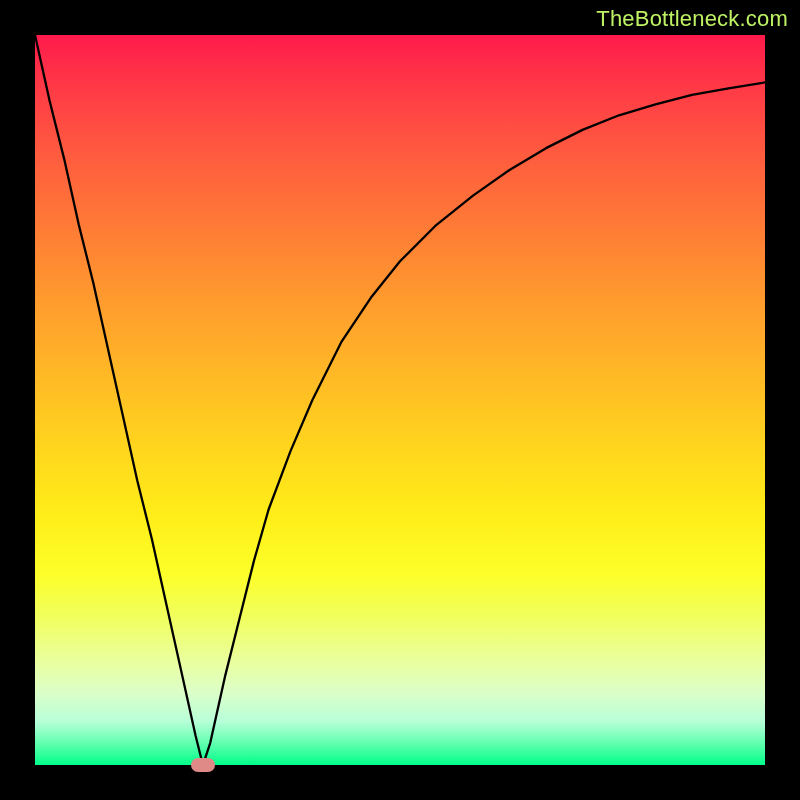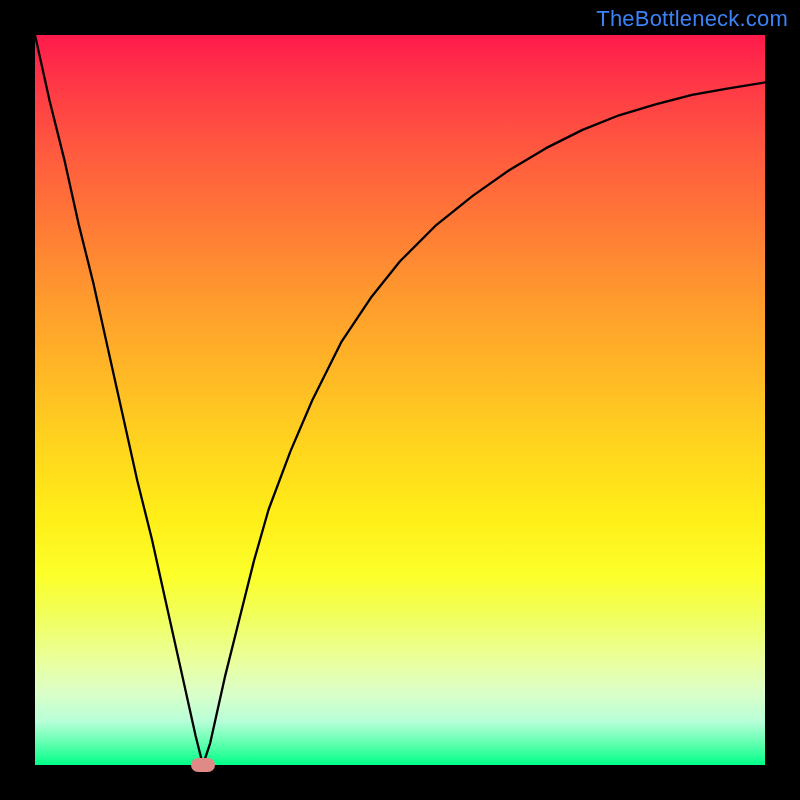--- a/index.html
+++ b/index.html
@@ -16,21 +16,21 @@
           #ffee18 66%,
           #fcff2a 74%,
           #f0ff60 80%,
           #e9ffa0 86%,
           #dcffc8 90%,
           #b8ffd8 94%,
           #62ffb0 97%,
           #00ff88 100%);}
   .curve{position:absolute;left:0;top:0;width:730px;height:730px;pointer-events:none}
   .marker{position:absolute;width:24px;height:14px;border-radius:7px;background:#e08a88;transform:translate(-50%,-50%)}
-  .watermark{position:absolute;top:6px;right:12px;color:#3b82f6;font-size:22px;font-weight:500;letter-spacing:.2px}
+  .watermark{position:absolute;top:6px;right:12px;color:#bef264;font-size:22px;font-weight:500;letter-spacing:.2px}
 </style>
 </head>
 <body>
 
 <div class="frame">
   <div class="watermark">TheBottleneck.com</div>
   <div class="plot">
     <svg class="curve" viewBox="0 0 730 730" preserveAspectRatio="none">
       <path id="curvePath" fill="none" stroke="#000" stroke-width="2.3" stroke-linejoin="round" stroke-linecap="round" d="M0.00 0.00 L14.60 65.70 L29.20 124.10 L43.80 189.80 L58.40 248.20 L73.00 313.90 L87.60 379.60 L102.20 445.30 L116.80 503.70 L131.40 569.40 L146.00 635.10 L160.60 700.80 L167.90 730.00 L175.20 708.10 L189.80 642.40 L204.40 584.00 L219.00 525.60 L233.60 474.50 L255.50 416.10 L277.40 365.00 L306.60 306.60 L335.80 262.80 L365.00 226.30 L401.50 189.80 L438.00 160.60 L474.50 135.05 L511.00 113.15 L547.50 94.90 L584.00 80.30 L620.50 69.35 L657.00 59.86 L693.50 53.29 L730.00 47.45"></path>
     </svg>

